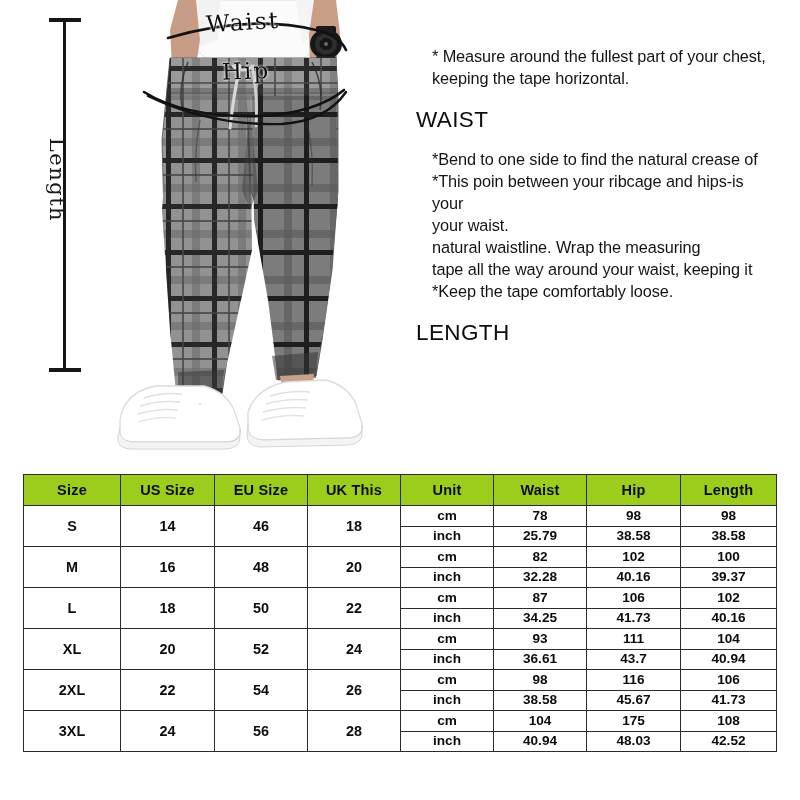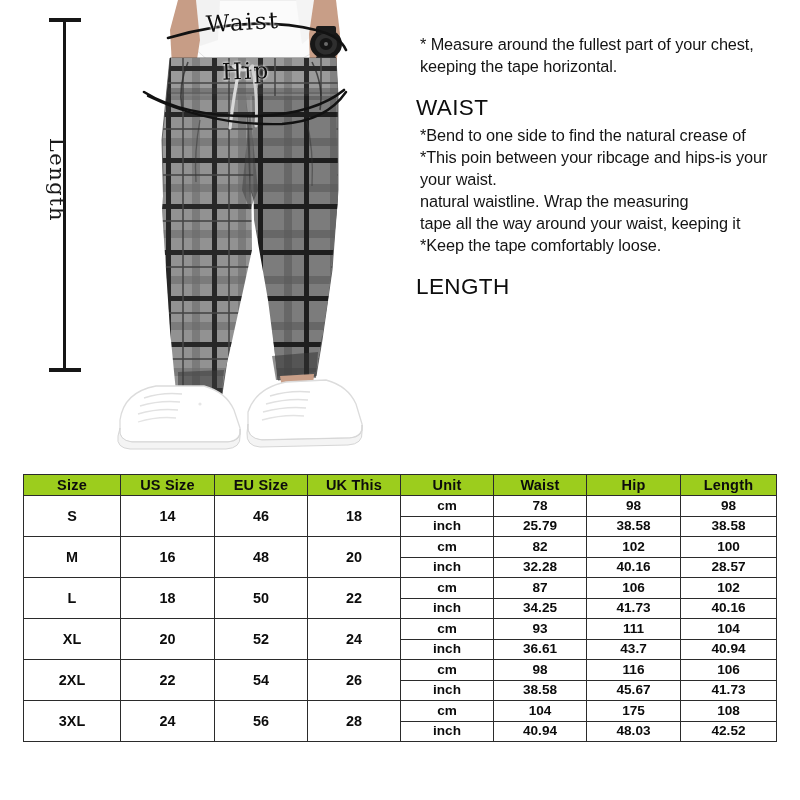--- a/index.html
+++ b/index.html
@@ -108,21 +108,21 @@
     font-size: 22.5px;
     font-weight: 400;
     letter-spacing: 0.4px;
     line-height: 1.18;
     margin: 0 0 1px 0;
     color: #0d0d0d;
   }
   .instr-body {
     font-size: 16.3px;
     line-height: 1.345;
-    margin: 4px;
+    margin: 16px;
     color: #141414;
     letter-spacing: -0.1px;
   }
   .instr-body p { margin: 0; }
   #block-waist  { margin-top: 17px; }
   #block-length { margin-top: 17px; }
 
   
   #size-table-wrap {
     position: absolute;
@@ -139,21 +139,21 @@
   table#size-table td {
     border: 1.6px solid #2b2b2b;
     text-align: center;
     vertical-align: middle;
     font-weight: bold;
     color: #0c0c0c;
     padding: 0;
   }
   table#size-table thead th {
     background: #9ccd1d;
-    height: 21px;
+    height: 31px;
     font-size: 14.5px;
     letter-spacing: 0.2px;
   }
   table#size-table tbody td {
     height: 20.5px;
     font-size: 13.6px;
     background: #ffffff;
     line-height: 1;
   }
   table#size-table tbody td.span-cell {
@@ -360,21 +360,21 @@
           <td class="span-cell" rowspan="2">20</td>
           <td>cm</td>
           <td>82</td>
           <td>102</td>
           <td>100</td>
         </tr>
         <tr>
           <td>inch</td>
           <td>32.28</td>
           <td>40.16</td>
-          <td>28.57</td>
+          <td>39.37</td>
         </tr>
         <tr>
           <td class="span-cell" rowspan="2">L</td>
           <td class="span-cell" rowspan="2">18</td>
           <td class="span-cell" rowspan="2">50</td>
           <td class="span-cell" rowspan="2">22</td>
           <td>cm</td>
           <td>87</td>
           <td>106</td>
           <td>102</td>

